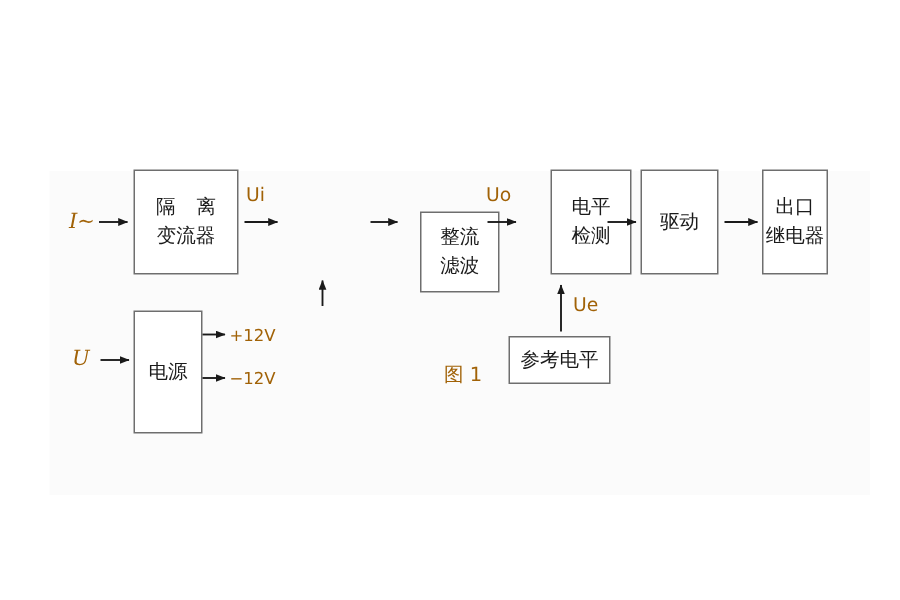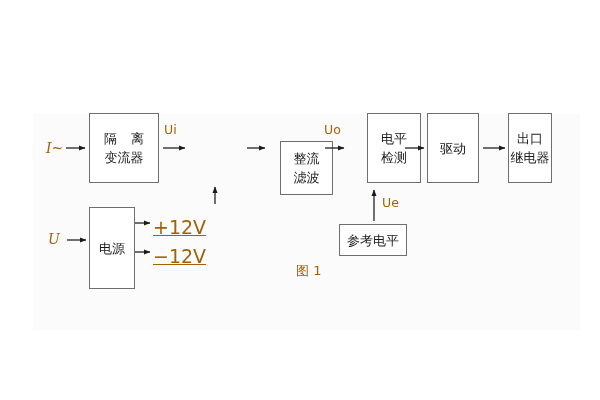--- a/index.html
+++ b/index.html
@@ -75,23 +75,22 @@
   }
   .lbl.caption {
     font-size: 13px;
   }
   .lbl.italic-i {
     font-family: "DejaVu Serif", "Liberation Serif", serif;
     font-style: italic;
     font-size: 14px;
   }
   .lbl.volt {
-    font-size: 19px;
+    font-size: 11px;
     letter-spacing: 0px;
-    text-decoration: underline;
   }
 
   
   svg.wires {
     position: absolute;
     left: 0;
     top: 0;
     width: 600px;
     height: 400px;
     pointer-events: none;
@@ -145,21 +144,21 @@
   <div class="lbl small" style="left:164px; top:124px;">Ui</div>
 
   <div class="lbl small" style="left:324px; top:124px;">Uo</div>
 
   <div class="lbl small" style="left:382px; top:197px;">Ue</div>
 
   <div class="lbl volt" style="left:153px; top:218px;">+12V</div>
 
   <div class="lbl volt" style="left:153px; top:247px;">−12V</div>
 
-  <div class="lbl caption" style="left:296px; top:264px;">图 1</div>
+  <div class="lbl caption" style="left:296px; top:244px;">图 1</div>
 
   <svg class="wires" viewBox="0 0 600 400" xmlns="http://www.w3.org/2000/svg">
     <defs>
       <marker id="ah" markerWidth="7" markerHeight="7" refX="6.2" refY="2.6" orient="auto" markerUnits="userSpaceOnUse">
         <path d="M0,0 L6.6,2.6 L0,5.2 z" fill="#1a1a1a"></path>
       </marker>
     </defs>
     <g stroke="#1a1a1a" stroke-width="1.25" fill="none">
 
       <line x1="66" y1="148" x2="85" y2="148" marker-end="url(#ah)"></line>

